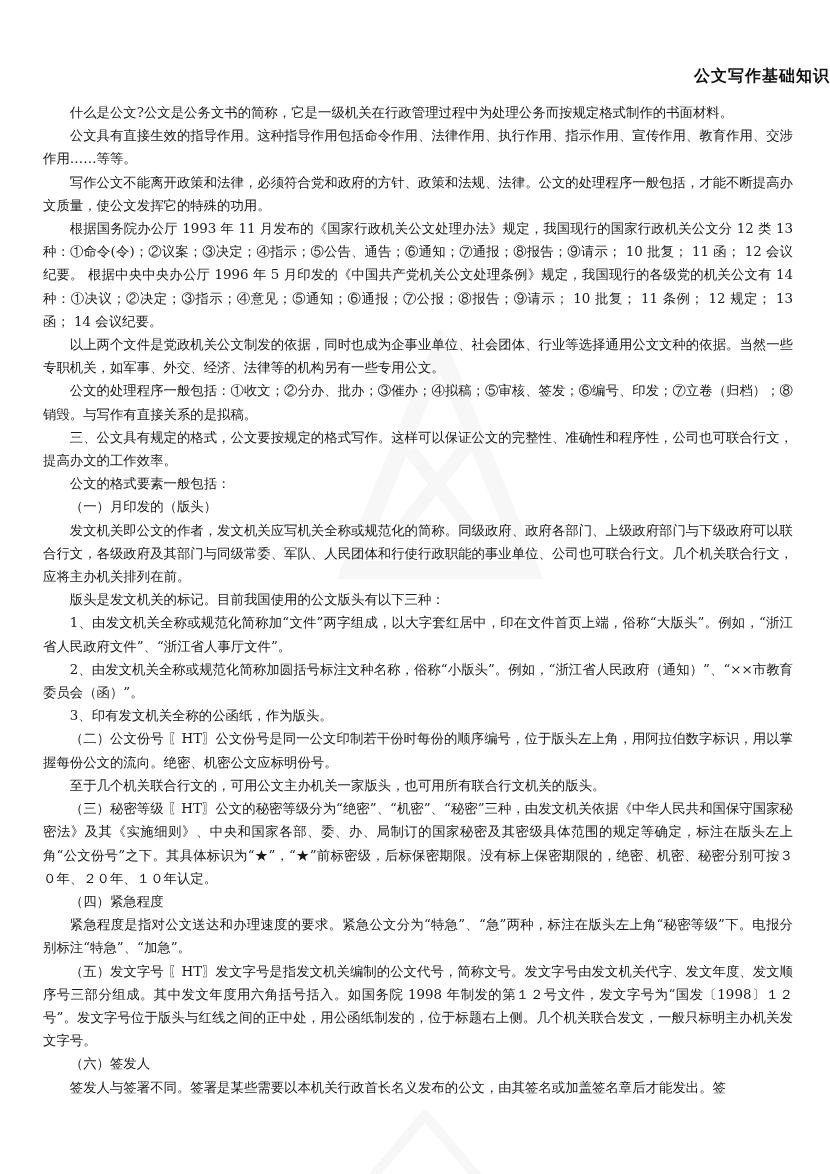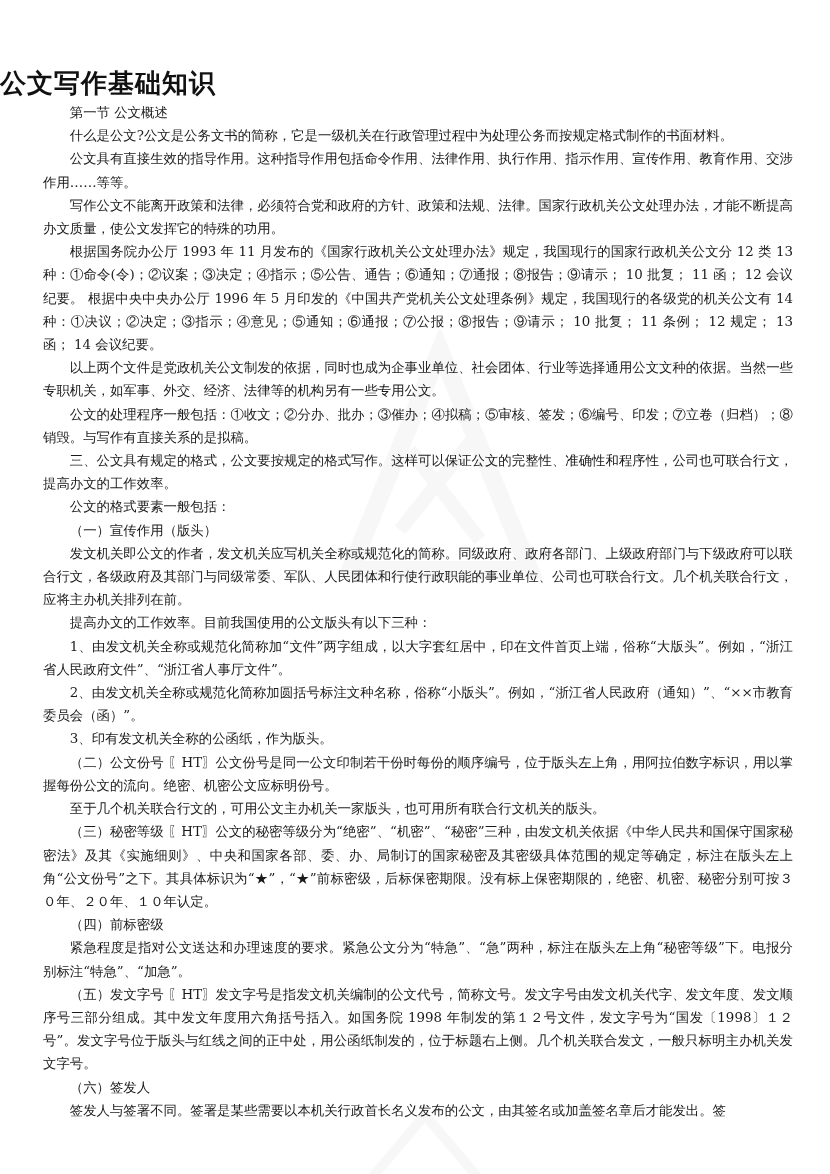--- a/index.html
+++ b/index.html
@@ -1,20 +1,20 @@
 <!DOCTYPE html>
 <html><head>
 <meta charset="utf-8">
 <style>
   html, body { margin:0; padding:0; background:#ffffff; }
   body { width:830px; height:1174px; position:relative; overflow:hidden;
          font-family:"DejaVu Serif","Liberation Serif",serif; color:#1a1a1a; }
   .page { position:absolute; left:0; top:0; width:830px; height:1174px; }
-  .title { position:absolute; left:0; width:830px; top:66px; text-align:left;
-           font-size:26px; font-weight:bold; letter-spacing:1px; color:#111; }
+  .title { position:absolute; left:0; width:830px; top:66px; text-align:right;
+           font-size:16px; font-weight:bold; letter-spacing:1px; color:#111; }
   .body { position:absolute; left:43px; top:101px; width:750px; font-size:13.4px; line-height:23.2px; }
   .p { margin:0; text-indent:2em; text-align:justify; }
   .p.bold { font-weight:normal; }
   .wm { position:absolute; left:330px; top:330px; width:220px; height:260px; opacity:0.06; pointer-events:none; }
   .wm2 { position:absolute; left:360px; top:1110px; width:130px; height:70px; opacity:0.06; pointer-events:none; }
 </style>
 </head>
 <body>
 
 <div class="page">
@@ -22,37 +22,36 @@
     <path d="M20 240 L110 20 L200 240 Z" fill="none" stroke="#888" stroke-width="18"></path>
     <path d="M70 200 L150 100 M80 120 L150 210" stroke="#888" stroke-width="14" fill="none"></path>
   </svg>
   <svg class="wm2" viewBox="0 0 130 70">
     <path d="M10 70 L65 5 L120 70" fill="none" stroke="#888" stroke-width="10"></path>
   </svg>
 
   <div class="title">公文写作基础知识</div>
 
   <div class="body">
-    <p class="p">第一节 公文概述</p>
     <p class="p">什么是公文?公文是公务文书的简称，它是一级机关在行政管理过程中为处理公务而按规定格式制作的书面材料。</p>
     <p class="p">公文具有直接生效的指导作用。这种指导作用包括命令作用、法律作用、执行作用、指示作用、宣传作用、教育作用、交涉作用……等等。</p>
-    <p class="p">写作公文不能离开政策和法律，必须符合党和政府的方针、政策和法规、法律。国家行政机关公文处理办法，才能不断提高办文质量，使公文发挥它的特殊的功用。</p>
+    <p class="p">写作公文不能离开政策和法律，必须符合党和政府的方针、政策和法规、法律。公文的处理程序一般包括，才能不断提高办文质量，使公文发挥它的特殊的功用。</p>
     <p class="p">根据国务院办公厅 1993 年 11 月发布的《国家行政机关公文处理办法》规定，我国现行的国家行政机关公文分 12 类 13 种：①命令(令)；②议案；③决定；④指示；⑤公告、通告；⑥通知；⑦通报；⑧报告；⑨请示； 10 批复； 11 函； 12 会议纪要。 根据中央中央办公厅 1996 年 5 月印发的《中国共产党机关公文处理条例》规定，我国现行的各级党的机关公文有 14 种：①决议；②决定；③指示；④意见；⑤通知；⑥通报；⑦公报；⑧报告；⑨请示； 10 批复； 11 条例； 12 规定； 13 函； 14 会议纪要。</p>
     <p class="p">以上两个文件是党政机关公文制发的依据，同时也成为企事业单位、社会团体、行业等选择通用公文文种的依据。当然一些专职机关，如军事、外交、经济、法律等的机构另有一些专用公文。</p>
     <p class="p">公文的处理程序一般包括：①收文；②分办、批办；③催办；④拟稿；⑤审核、签发；⑥编号、印发；⑦立卷（归档）；⑧销毁。与写作有直接关系的是拟稿。</p>
     <p class="p">三、公文具有规定的格式，公文要按规定的格式写作。这样可以保证公文的完整性、准确性和程序性，公司也可联合行文，提高办文的工作效率。</p>
     <p class="p bold">公文的格式要素一般包括：</p>
-    <p class="p">（一）宣传作用（版头）</p>
+    <p class="p">（一）月印发的（版头）</p>
     <p class="p">发文机关即公文的作者，发文机关应写机关全称或规范化的简称。同级政府、政府各部门、上级政府部门与下级政府可以联合行文，各级政府及其部门与同级常委、军队、人民团体和行使行政职能的事业单位、公司也可联合行文。几个机关联合行文，应将主办机关排列在前。</p>
-    <p class="p">提高办文的工作效率。目前我国使用的公文版头有以下三种：</p>
+    <p class="p">版头是发文机关的标记。目前我国使用的公文版头有以下三种：</p>
     <p class="p">1、由发文机关全称或规范化简称加“文件”两字组成，以大字套红居中，印在文件首页上端，俗称“大版头”。例如，“浙江省人民政府文件”、“浙江省人事厅文件”。</p>
     <p class="p">2、由发文机关全称或规范化简称加圆括号标注文种名称，俗称“小版头”。例如，“浙江省人民政府（通知）”、“××市教育委员会（函）”。</p>
     <p class="p">3、印有发文机关全称的公函纸，作为版头。</p>
     <p class="p">（二）公文份号 〖HT〗公文份号是同一公文印制若干份时每份的顺序编号，位于版头左上角，用阿拉伯数字标识，用以掌握每份公文的流向。绝密、机密公文应标明份号。</p>
     <p class="p">至于几个机关联合行文的，可用公文主办机关一家版头，也可用所有联合行文机关的版头。</p>
     <p class="p">（三）秘密等级 〖HT〗公文的秘密等级分为“绝密”、“机密”、“秘密”三种，由发文机关依据《中华人民共和国保守国家秘密法》及其《实施细则》、中央和国家各部、委、办、局制订的国家秘密及其密级具体范围的规定等确定，标注在版头左上角“公文份号”之下。其具体标识为“★”，“★”前标密级，后标保密期限。没有标上保密期限的，绝密、机密、秘密分别可按３０年、２０年、１０年认定。</p>
-    <p class="p">（四）前标密级</p>
+    <p class="p">（四）紧急程度</p>
     <p class="p">紧急程度是指对公文送达和办理速度的要求。紧急公文分为“特急”、“急”两种，标注在版头左上角“秘密等级”下。电报分别标注“特急”、“加急”。</p>
     <p class="p">（五）发文字号 〖HT〗发文字号是指发文机关编制的公文代号，简称文号。发文字号由发文机关代字、发文年度、发文顺序号三部分组成。其中发文年度用六角括号括入。如国务院 1998 年制发的第１２号文件，发文字号为“国发〔1998〕１２号”。发文字号位于版头与红线之间的正中处，用公函纸制发的，位于标题右上侧。几个机关联合发文，一般只标明主办机关发文字号。</p>
     <p class="p">（六）签发人</p>
     <p class="p">签发人与签署不同。签署是某些需要以本机关行政首长名义发布的公文，由其签名或加盖签名章后才能发出。签</p>
   </div>
 </div>
 
 </body></html>

